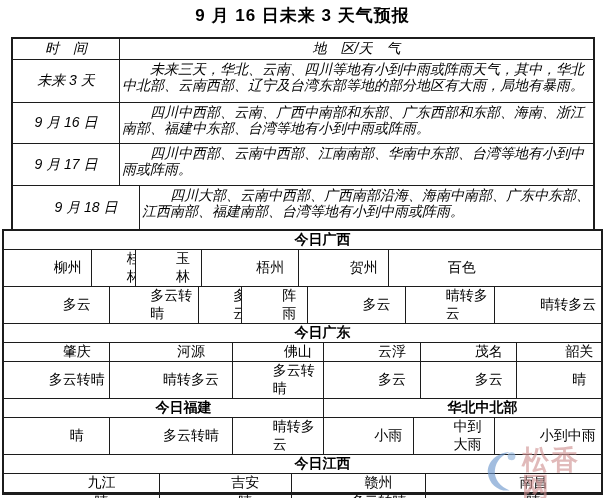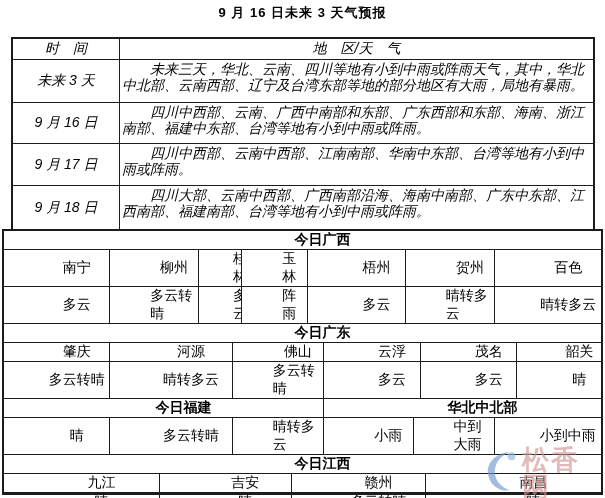--- a/index.html
+++ b/index.html
@@ -1,25 +1,25 @@
 <!DOCTYPE html>
 <html><head>
 <meta charset="utf-8">
 <style>
   html,body{margin:0;padding:0;background:#fff;}
   .page{position:relative;width:605px;height:498px;background:#fff;overflow:hidden;
         font-family:"Liberation Sans",sans-serif;color:#000;}
   .title{position:absolute;top:4px;left:0;width:100%;text-align:center;
-         font-size:13px;font-weight:bold;letter-spacing:1px;}
+         font-size:17px;font-weight:bold;letter-spacing:1px;}
 
   
   .t1{position:absolute;left:11px;top:37px;width:584px;border:2px solid #1c1c1c;
       box-sizing:border-box;background:#fff;font-style:italic;}
   .t1row{display:flex;border-bottom:1px solid #1c1c1c;box-sizing:border-box;}
-  .t1row:last-child{border-bottom:none;}
+  .t1row:last-child{border-bottom:none;padding-left:20px;}
   .timecol{flex:0 0 107px;width:107px;border-right:1px solid #1c1c1c;
            display:flex;align-items:center;justify-content:center;
            font-size:14px;box-sizing:border-box;}
   .dhead{flex:1;display:flex;align-items:center;justify-content:center;font-size:14px;}
   .dtext{flex:1;font-size:14px;line-height:16px;padding:1px 3px 0 2px;
          text-indent:2em;box-sizing:border-box;overflow:hidden;}
 
   
   .t2{position:absolute;left:2px;top:229px;width:601px;height:266px;
       border:2px solid #1c1c1c;box-sizing:border-box;background:#fff;
@@ -66,21 +66,20 @@
       <div class="dtext">四川大部、云南中西部、广西南部沿海、海南中南部、广东中东部、江西南部、福建南部、台湾等地有小到中雨或阵雨。</div>
     </div>
   </div>
 
   <div class="t2">
 
     <div class="t2row">
       <div class="c sh" style="width:100%">今日广西</div>
     </div>
     <div class="t2row">
-      <div class="c" style="width:17.8%">南宁</div>
       <div class="c" style="width:14.8%">柳州</div>
       <div class="c" style="width:7.3%">桂林</div>
       <div class="c" style="width:11.1%">玉林</div>
       <div class="c" style="width:16.3%">梧州</div>
       <div class="c" style="width:15.0%">贺州</div>
       <div class="c" style="width:17.7%">百色</div>
     </div>
     <div class="t2row">
       <div class="c" style="width:17.8%">多云</div>
       <div class="c" style="width:14.8%">多云转晴</div>

